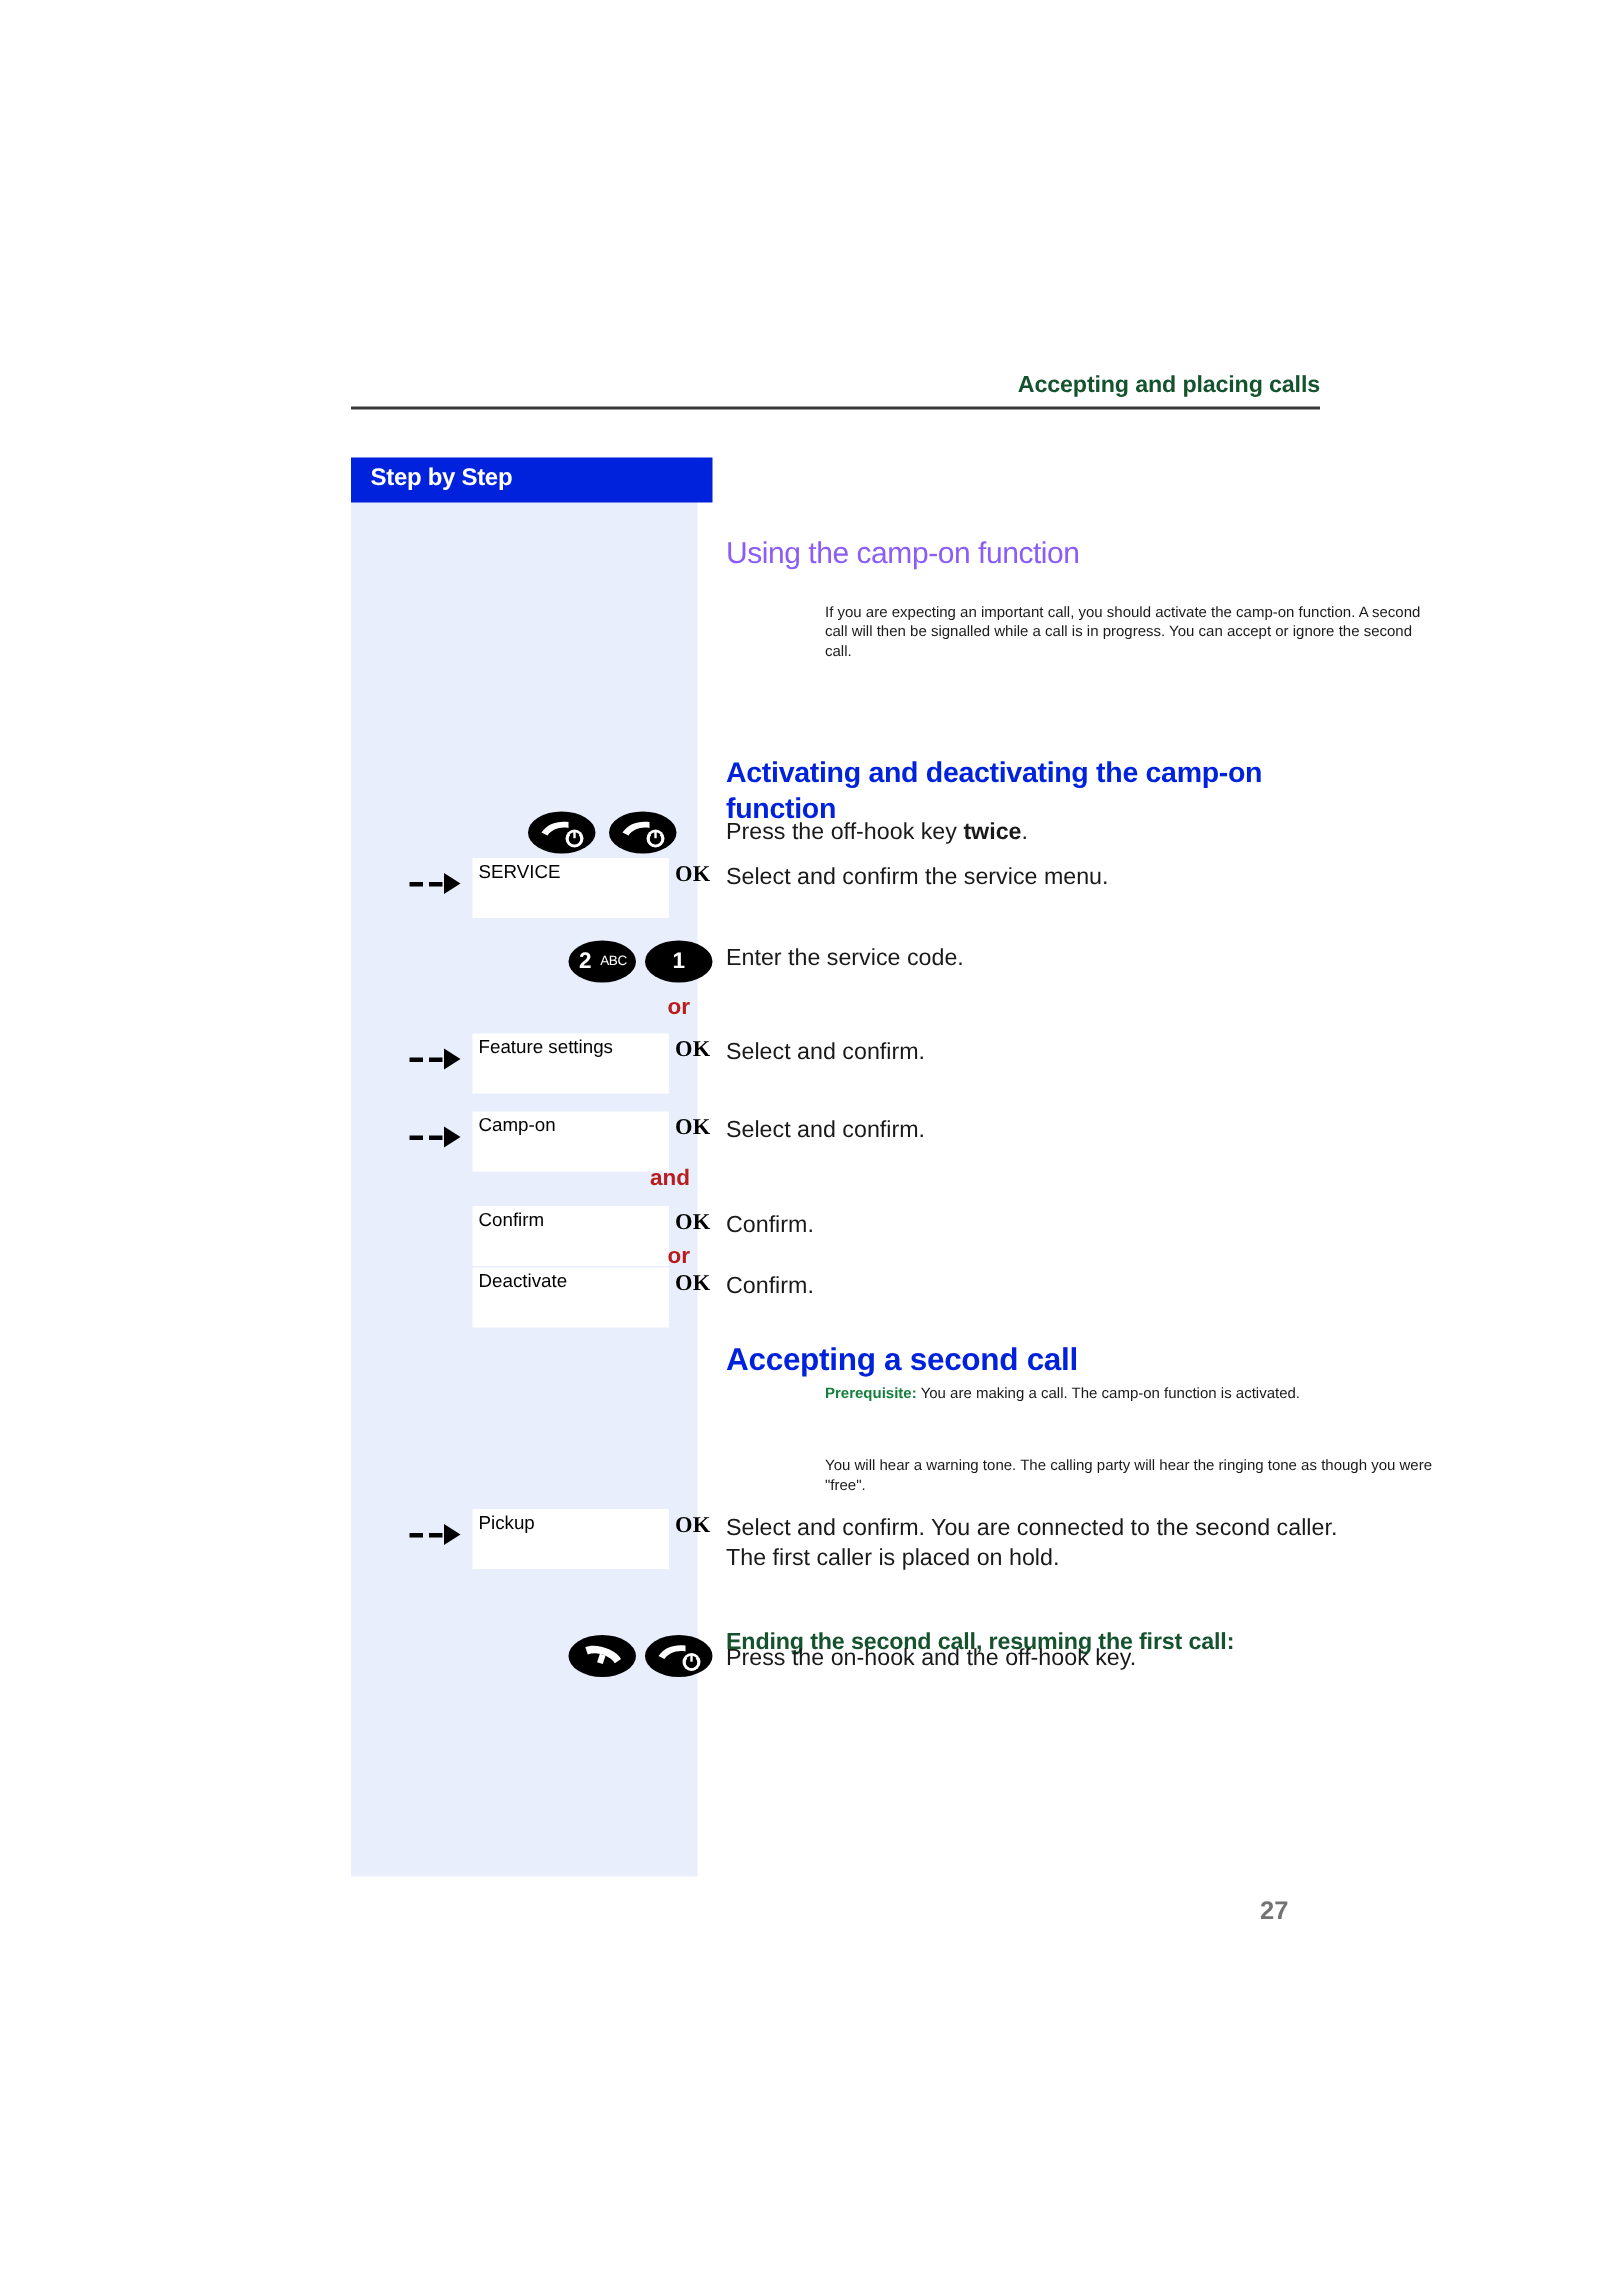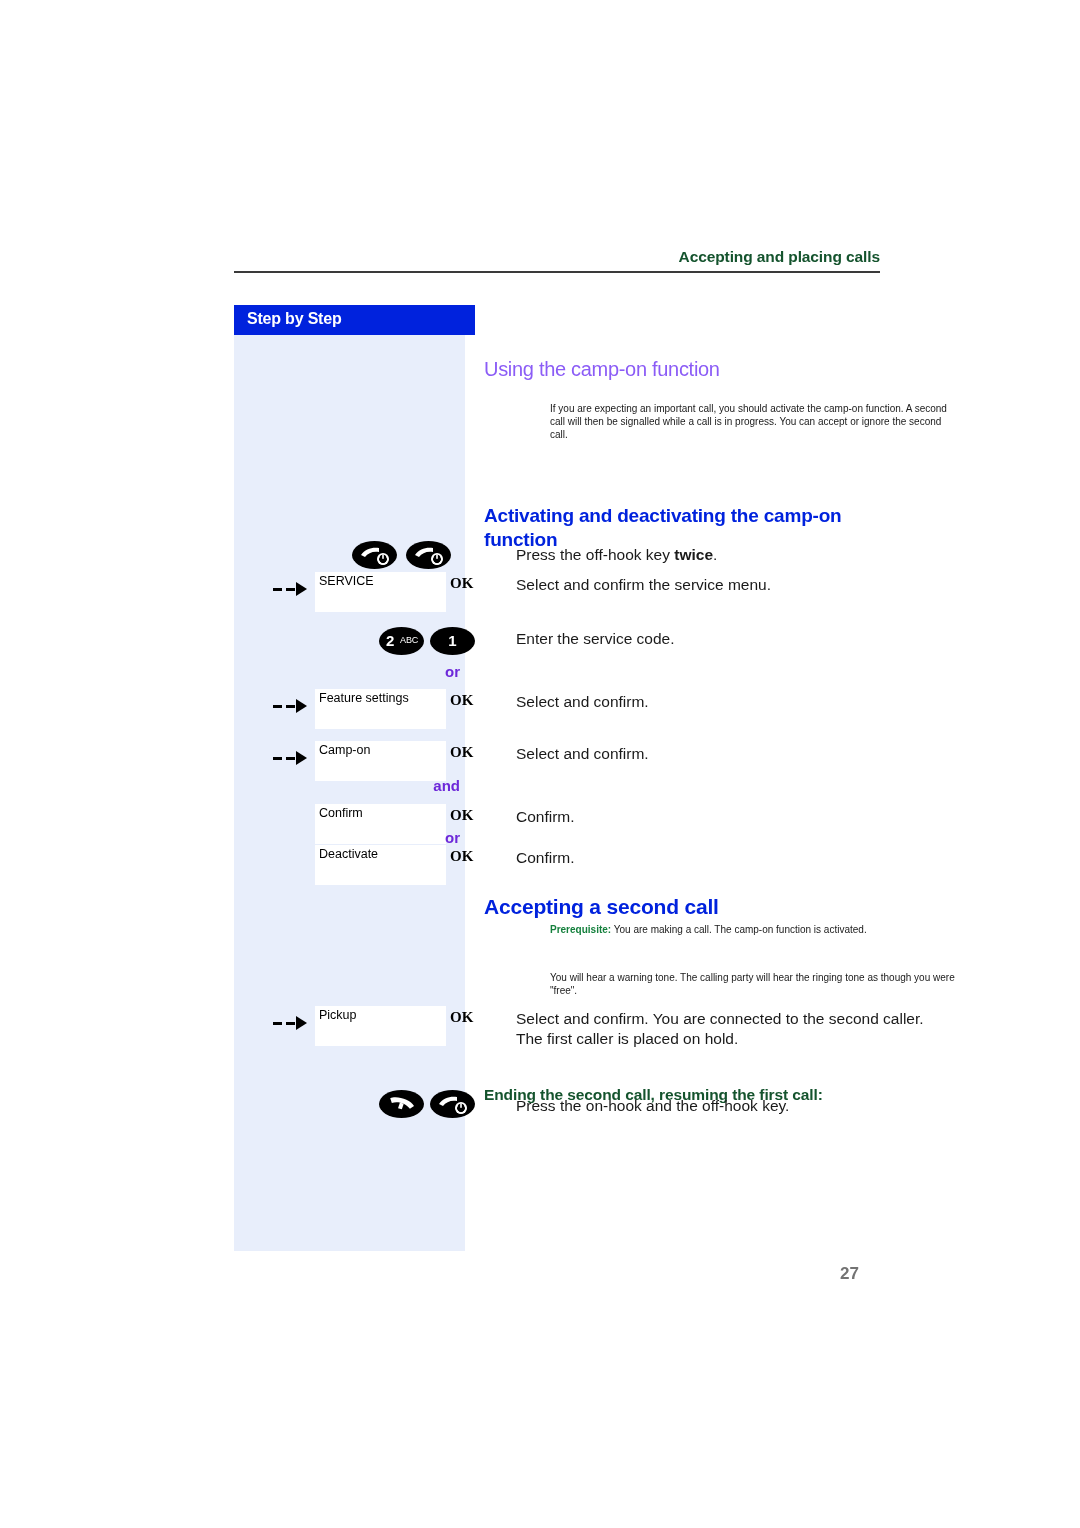--- a/index.html
+++ b/index.html
@@ -81,21 +81,20 @@
     height: 40px;
   }
   .row-right {
     position: absolute;
     left: 250px;
     top: 0;
     width: 410px;
     font-size: 15.5px;
     color: #1a1a1a;
     line-height: 1.30;
-    margin-left: 32px;
   }
 
   
   .nav-arrow {
     position: absolute;
     left: 39px;
     top: 9px;
     width: 40px;
     height: 16px;
   }
@@ -151,21 +150,21 @@
 
   
   .conn-word {
     position: absolute;
     width: 241px;
     text-align: right;
     padding-right: 15px;
     box-sizing: border-box;
     font-size: 15px;
     font-weight: bold;
-    color: #6d28d9;
+    color: #b91c1c;
   }
 
   
   .keyicon {
     position: absolute;
     width: 45px;
     height: 28px;
     border-radius: 50% / 50%;
     background: #000000;
   }

